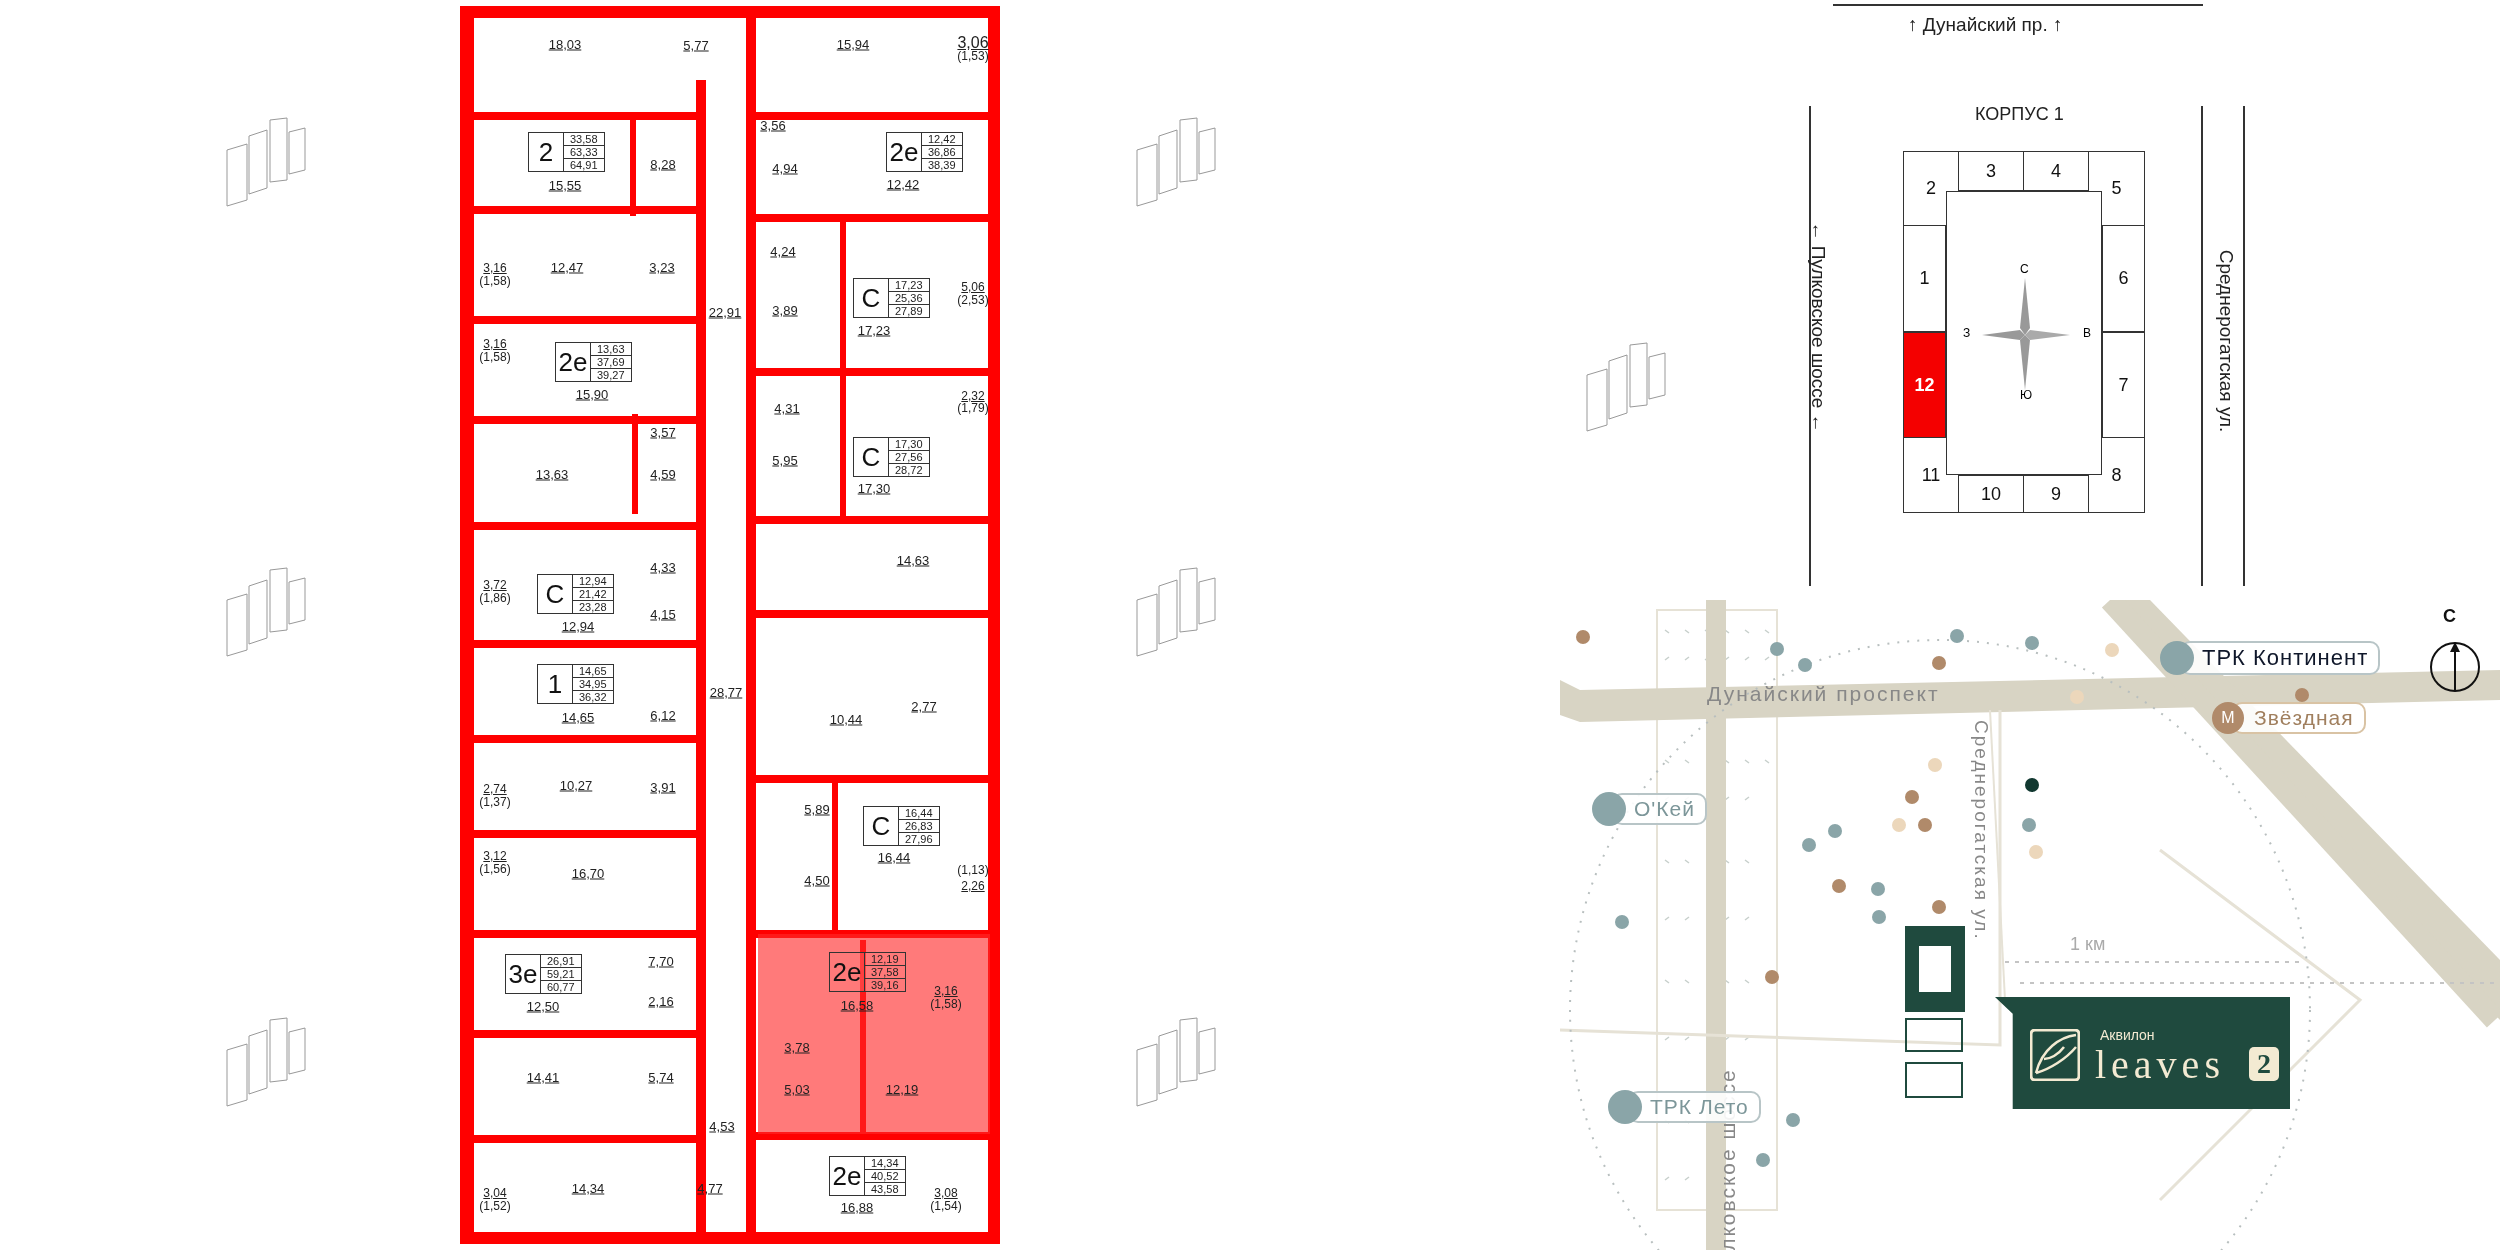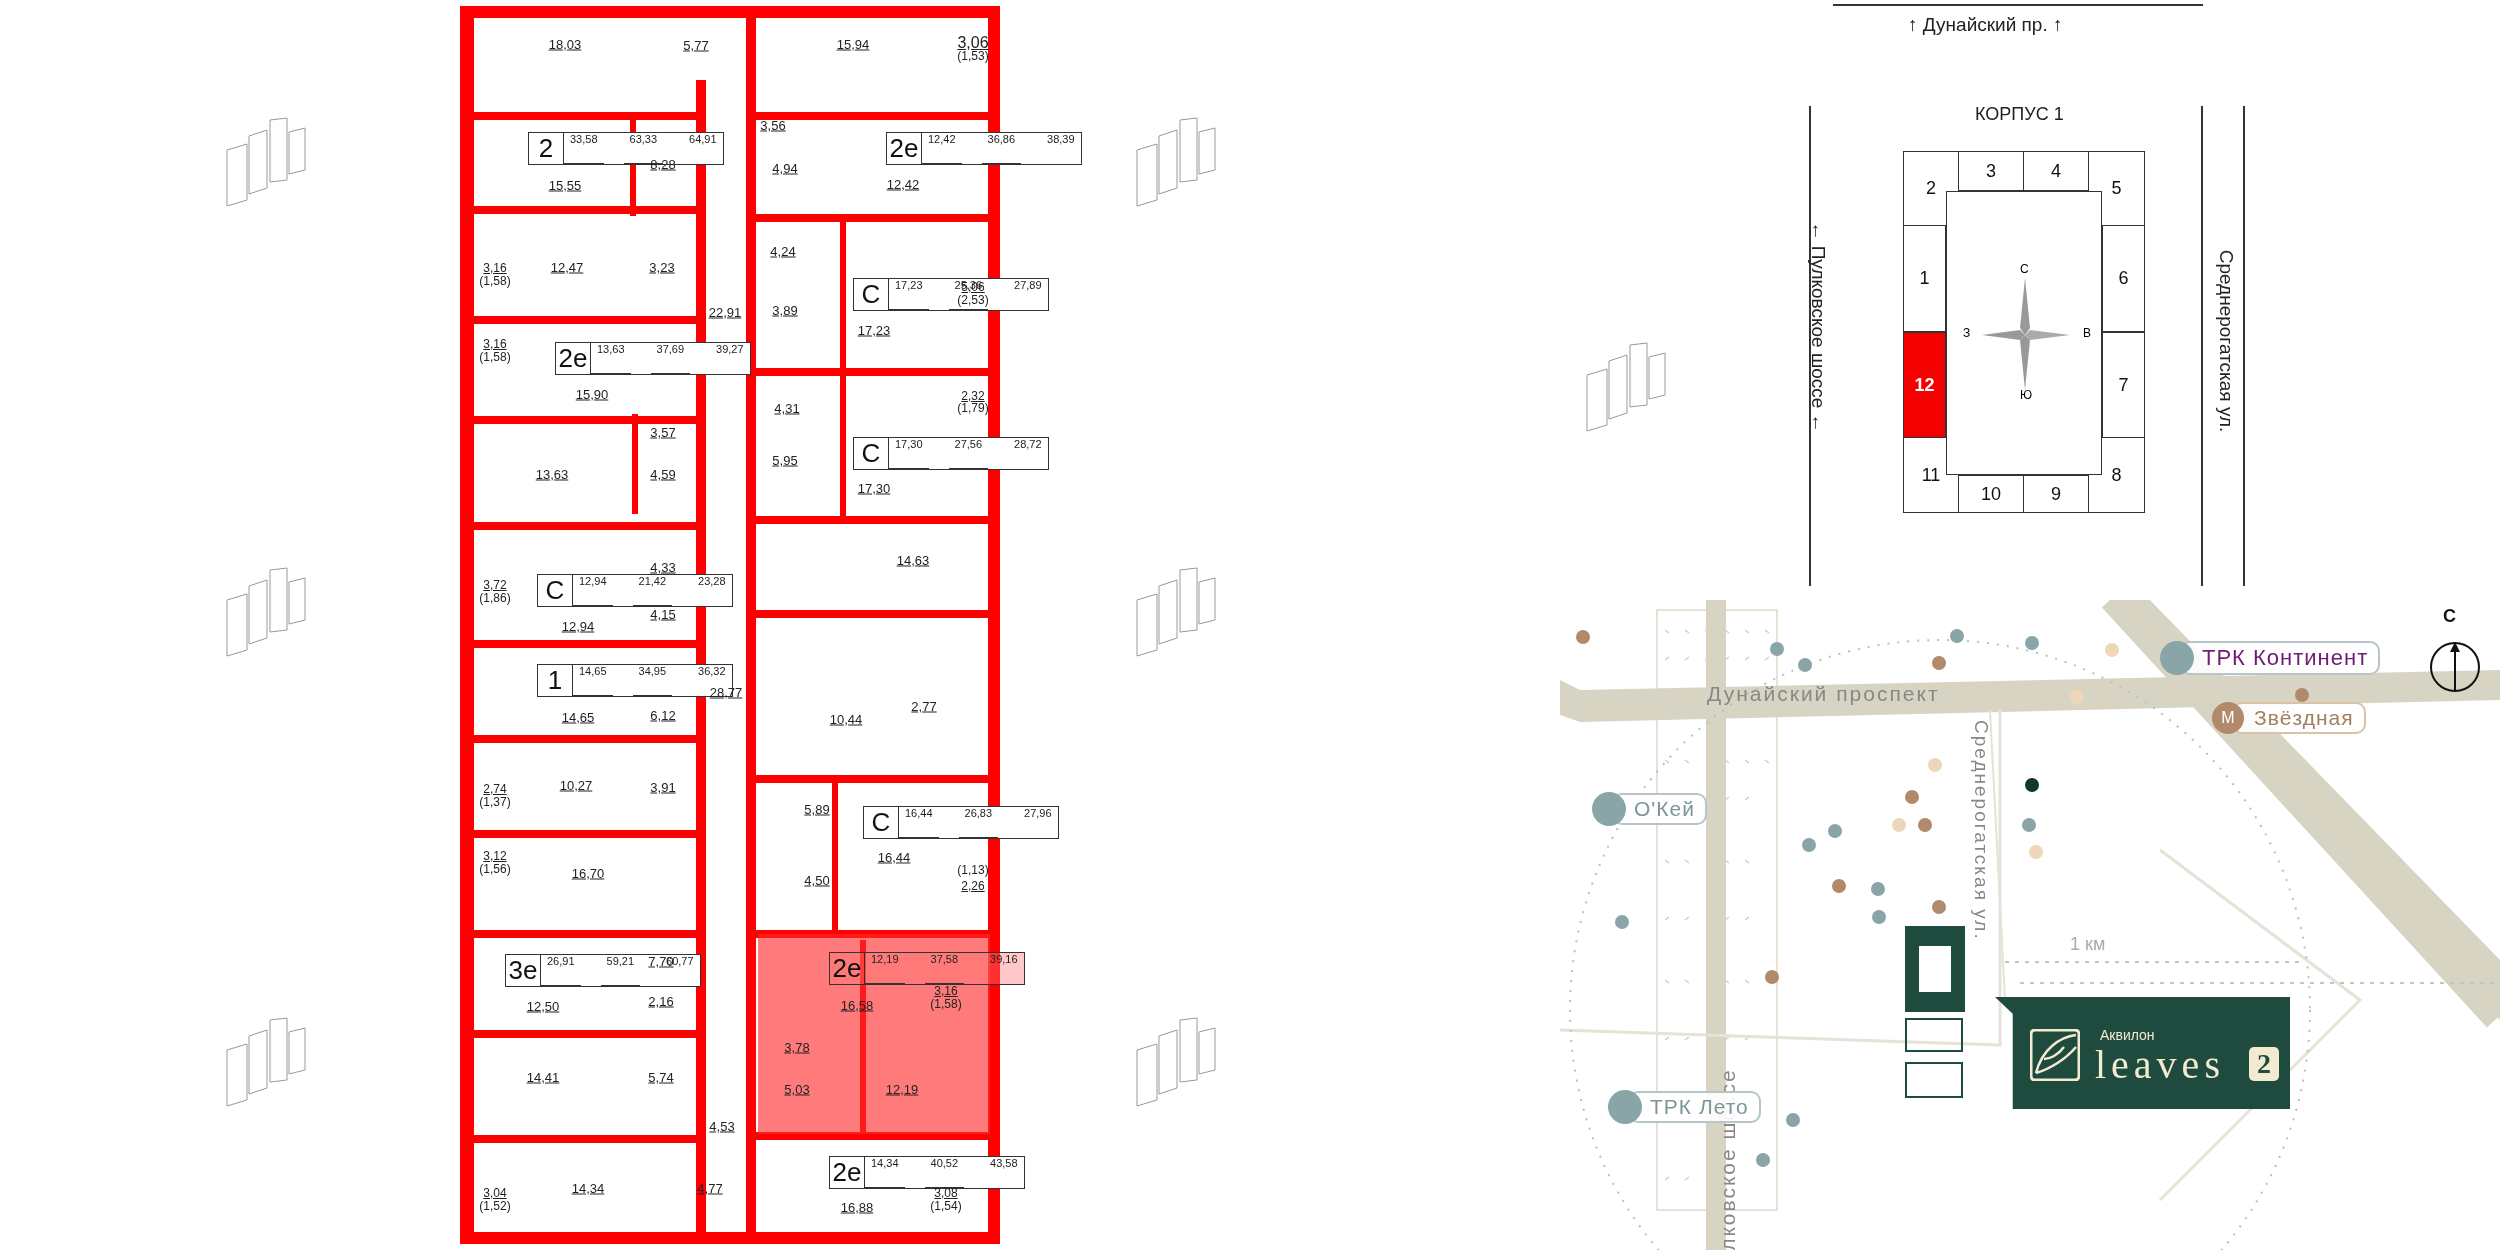--- a/index.html
+++ b/index.html
@@ -4,21 +4,21 @@
 <style>
   html,body{margin:0;padding:0;background:#fff;}
   body{width:2500px;height:1250px;position:relative;overflow:hidden;font-family:"Liberation Sans",sans-serif;}
   .abs{position:absolute;}
   
   #plan{position:absolute;left:460px;top:0;width:540px;height:1250px;}
   .wall{position:absolute;background:#ff0000;}
   .room-label{position:absolute;font-size:13px;color:#222;text-decoration:underline;transform:translate(-50%,-50%);white-space:nowrap;}
   .apt-box{position:absolute;border:1px solid #333;background:#fff;display:flex;align-items:stretch;}
   .apt-box .typ{font-size:26px;display:flex;align-items:center;justify-content:center;width:34px;border-right:1px solid #333;color:#111;}
-  .apt-box .areas{display:flex;gap:20px;}
+  .apt-box .areas{display:flex;flex-direction:column;}
   .apt-box .areas span{font-size:11px;line-height:12px;padding:0 6px;border-bottom:1px solid #333;text-align:center;color:#222;}
   .apt-box .areas span:last-child{border-bottom:none;}
   .highlight{position:absolute;background:rgba(255,40,40,0.62);}
   .watermark{position:absolute;width:90px;height:100px;}
   
   #scheme{position:absolute;left:1780px;top:0;width:480px;height:590px;}
   .sec{position:absolute;border:1.5px solid #333;background:#fff;font-size:18px;display:flex;align-items:center;justify-content:center;color:#111;box-sizing:border-box;}
   .sec.active{background:#f40000;color:#fff;font-weight:bold;}
   .street{position:absolute;font-size:19px;color:#222;white-space:nowrap;}
   
@@ -343,21 +343,21 @@
   <div class="poi" style="left:205,px;top:370px;left:205px;width:14px;height:14px;background:#b08a6a"></div>
   <div class="poi" style="left:226px;top:513px;width:14px;height:14px;background:#8aa5a8"></div>
   <div class="poi" style="left:196px;top:553px;width:14px;height:14px;background:#8aa5a8"></div>
   <div class="poi" style="left:545px;top:43px;width:14px;height:14px;background:#ecd7bb"></div>
   <div class="poi" style="left:510px;top:90px;width:14px;height:14px;background:#ecd7bb"></div>
   <div class="poi" style="left:735px;top:88px;width:14px;height:14px;background:#b08a6a"></div>
   <div class="poi" style="left:2052px;top:0"></div>
 
   <div class="abs" style="left:600px;top:40px;height:36px;display:flex;align-items:center">
     <div class="poi" style="position:relative;width:34px;height:34px;background:#8aa5a8;z-index:2"></div>
-    <span class="poi-label" style="position:relative;left:-14px;color:#701a75;font-size:22px">ТРК Континент</span>
+    <span class="poi-label" style="position:relative;left:-14px;color:#0f172a;font-size:22px">ТРК Континент</span>
   </div>
   <div class="abs" style="left:652px;top:102px;height:32px;display:flex;align-items:center">
     <div class="poi" style="position:relative;width:32px;height:32px;background:#b08a6a;z-index:2;color:#fff;font-size:16px;display:flex;align-items:center;justify-content:center">М</div>
     <span class="poi-label" style="position:relative;left:-12px;color:#a07f5e;border-color:#d9c3a4;font-size:21px">Звёздная</span>
   </div>
   <div class="abs" style="left:32px;top:192px;height:34px;display:flex;align-items:center">
     <div class="poi" style="position:relative;width:34px;height:34px;background:#8aa5a8;z-index:2"></div>
     <span class="poi-label" style="position:relative;left:-14px;color:#7c9699;font-size:21px">О'Кей</span>
   </div>
   <div class="abs" style="left:48px;top:490px;height:34px;display:flex;align-items:center">

